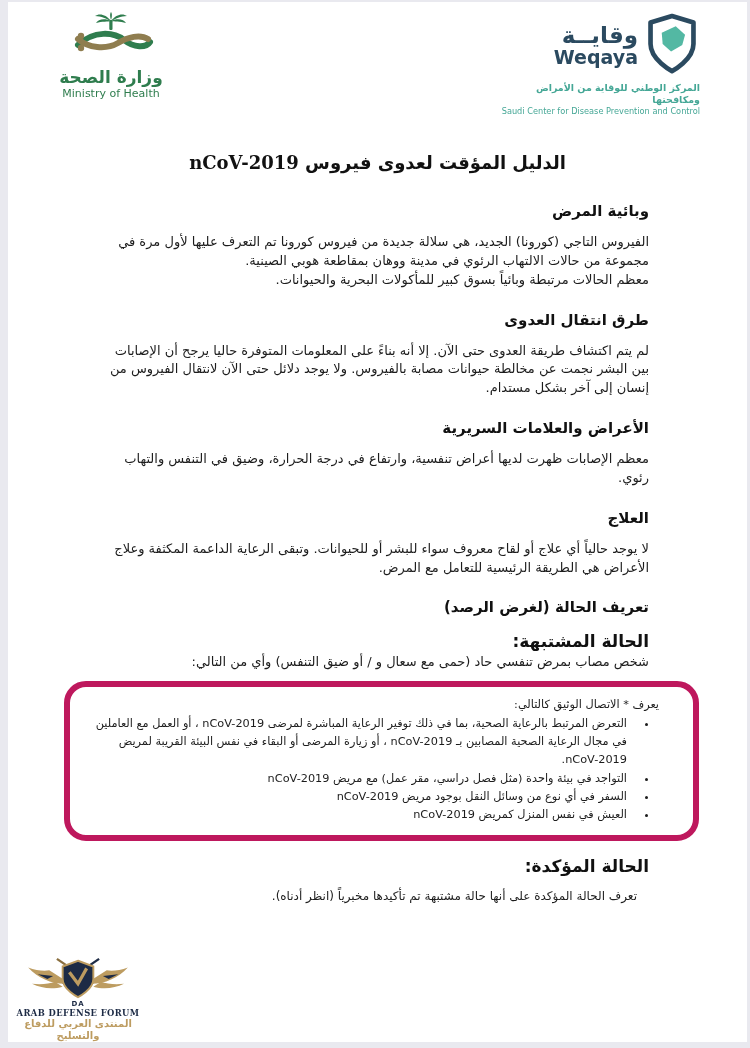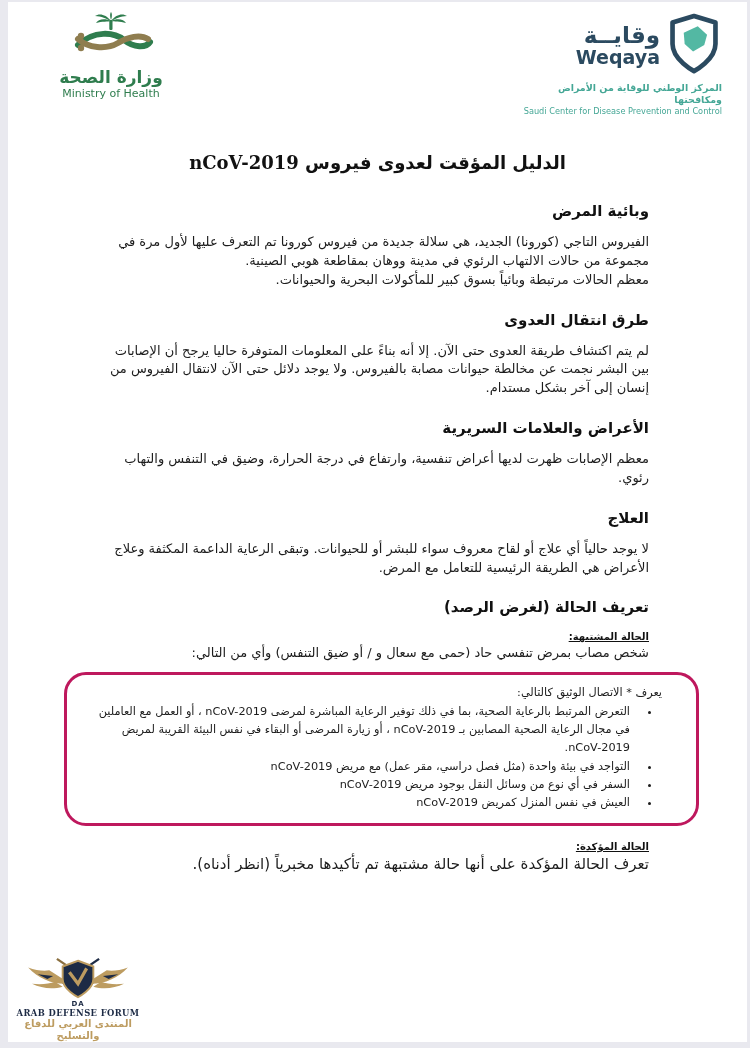--- a/index.html
+++ b/index.html
@@ -9,51 +9,51 @@
   .canvas { position:relative; width:750px; height:1048px; background:#e9e9ef; overflow:hidden; }
   .page { position:absolute; left:8px; top:2px; right:3px; bottom:6px; background:#ffffff; overflow:hidden; }
 
   
   .header { position:relative; height:112px; }
 
   .moh-logo { position:absolute; left:34px; top:10px; width:138px; text-align:center; }
   .moh-logo .ar { color:#2f7d4e; font-size:17px; font-weight:bold; line-height:1.1; }
   .moh-logo .en { color:#2f7d4e; font-size:11px; line-height:1.2; }
 
-  .weqaya-logo { position:absolute; right:25px; top:10px; width:200px; }
+  .weqaya-logo { position:absolute; right:47px; top:10px; width:200px; }
   .weqaya-top { display:flex; flex-direction:row; justify-content:flex-end; align-items:center; gap:6px; }
   .weqaya-names { text-align:right; direction:rtl; }
   .weqaya-names .ar { color:#2b4a60; font-size:23px; font-weight:bold; line-height:1.0; letter-spacing:2px; }
   .weqaya-names .en { color:#2b4a60; font-size:19px; font-weight:bold; line-height:1.1; }
   .weqaya-sub { text-align:right; margin-top:2px; }
   .weqaya-sub .ar { color:#45a796; font-size:9.5px; font-weight:bold; direction:rtl; line-height:1.25; }
   .weqaya-sub .en { color:#45a796; font-size:8.2px; line-height:1.25; }
 
   
   .doc-title { margin:38px 0 0; text-align:center; font-family:"DejaVu Serif","DejaVu Sans",serif;
                font-size:18px; font-weight:bold; color:#111; }
 
   .content { margin:0 98px; direction:rtl; text-align:right; color:#1c1c1c; }
 
   .sec-h { font-size:15px; font-weight:bold; margin:21px 0 13px; color:#111; }
   .sec-h.first { margin-top:29px; }
   .body-p { font-size:13px; line-height:1.45; margin:0; }
 
-  .sub-h { font-size:10px; font-weight:bold; text-decoration:underline; margin:15px 0 2px; color:#111; }
+  .sub-h { font-size:17px; font-weight:bold; margin:15px 0 2px; color:#111; }
 
   ol.case-list { margin:2px 0 6px; padding:0 28px 0 0; font-size:13px; line-height:1.5; }
   ol.case-list li { padding-right:6px; }
 
-  .contact-box { margin:9px -50px 0 -42px; border:3px solid #be185d; border-radius:22px;
+  .contact-box { margin:9px -50px 0 -42px; border:6px solid #be185d; border-radius:22px;
                  padding:9px 34px 11px 20px; font-size:11.3px; line-height:1.6; color:#1c1c1c; }
   .contact-box .box-intro { margin:0; }
   .contact-box ul { margin:1px 0 0; padding:0 24px 0 0; }
   .contact-box li { padding-right:8px; }
 
-  .confirmed-p { font-size:15px; line-height:1.45; margin:0; }
+  .confirmed-p { font-size:12px; line-height:1.45; margin:12px; }
 
   
   .watermark { position:absolute; left:4px; bottom:0px; width:132px; text-align:center; }
   .watermark .da { color:#1d2b45; font-size:7px; font-weight:bold; letter-spacing:1px; line-height:1; margin-top:-4px; }
   .watermark .forum-en { color:#1d2b45; font-family:"DejaVu Serif",serif; font-size:8.4px; font-weight:bold;
                          letter-spacing:0.4px; line-height:1.25; }
   .watermark .forum-ar { color:#bd9c60; font-size:10px; font-weight:bold; direction:rtl; line-height:1.2; }
 </style>
 </head>
 <body>

